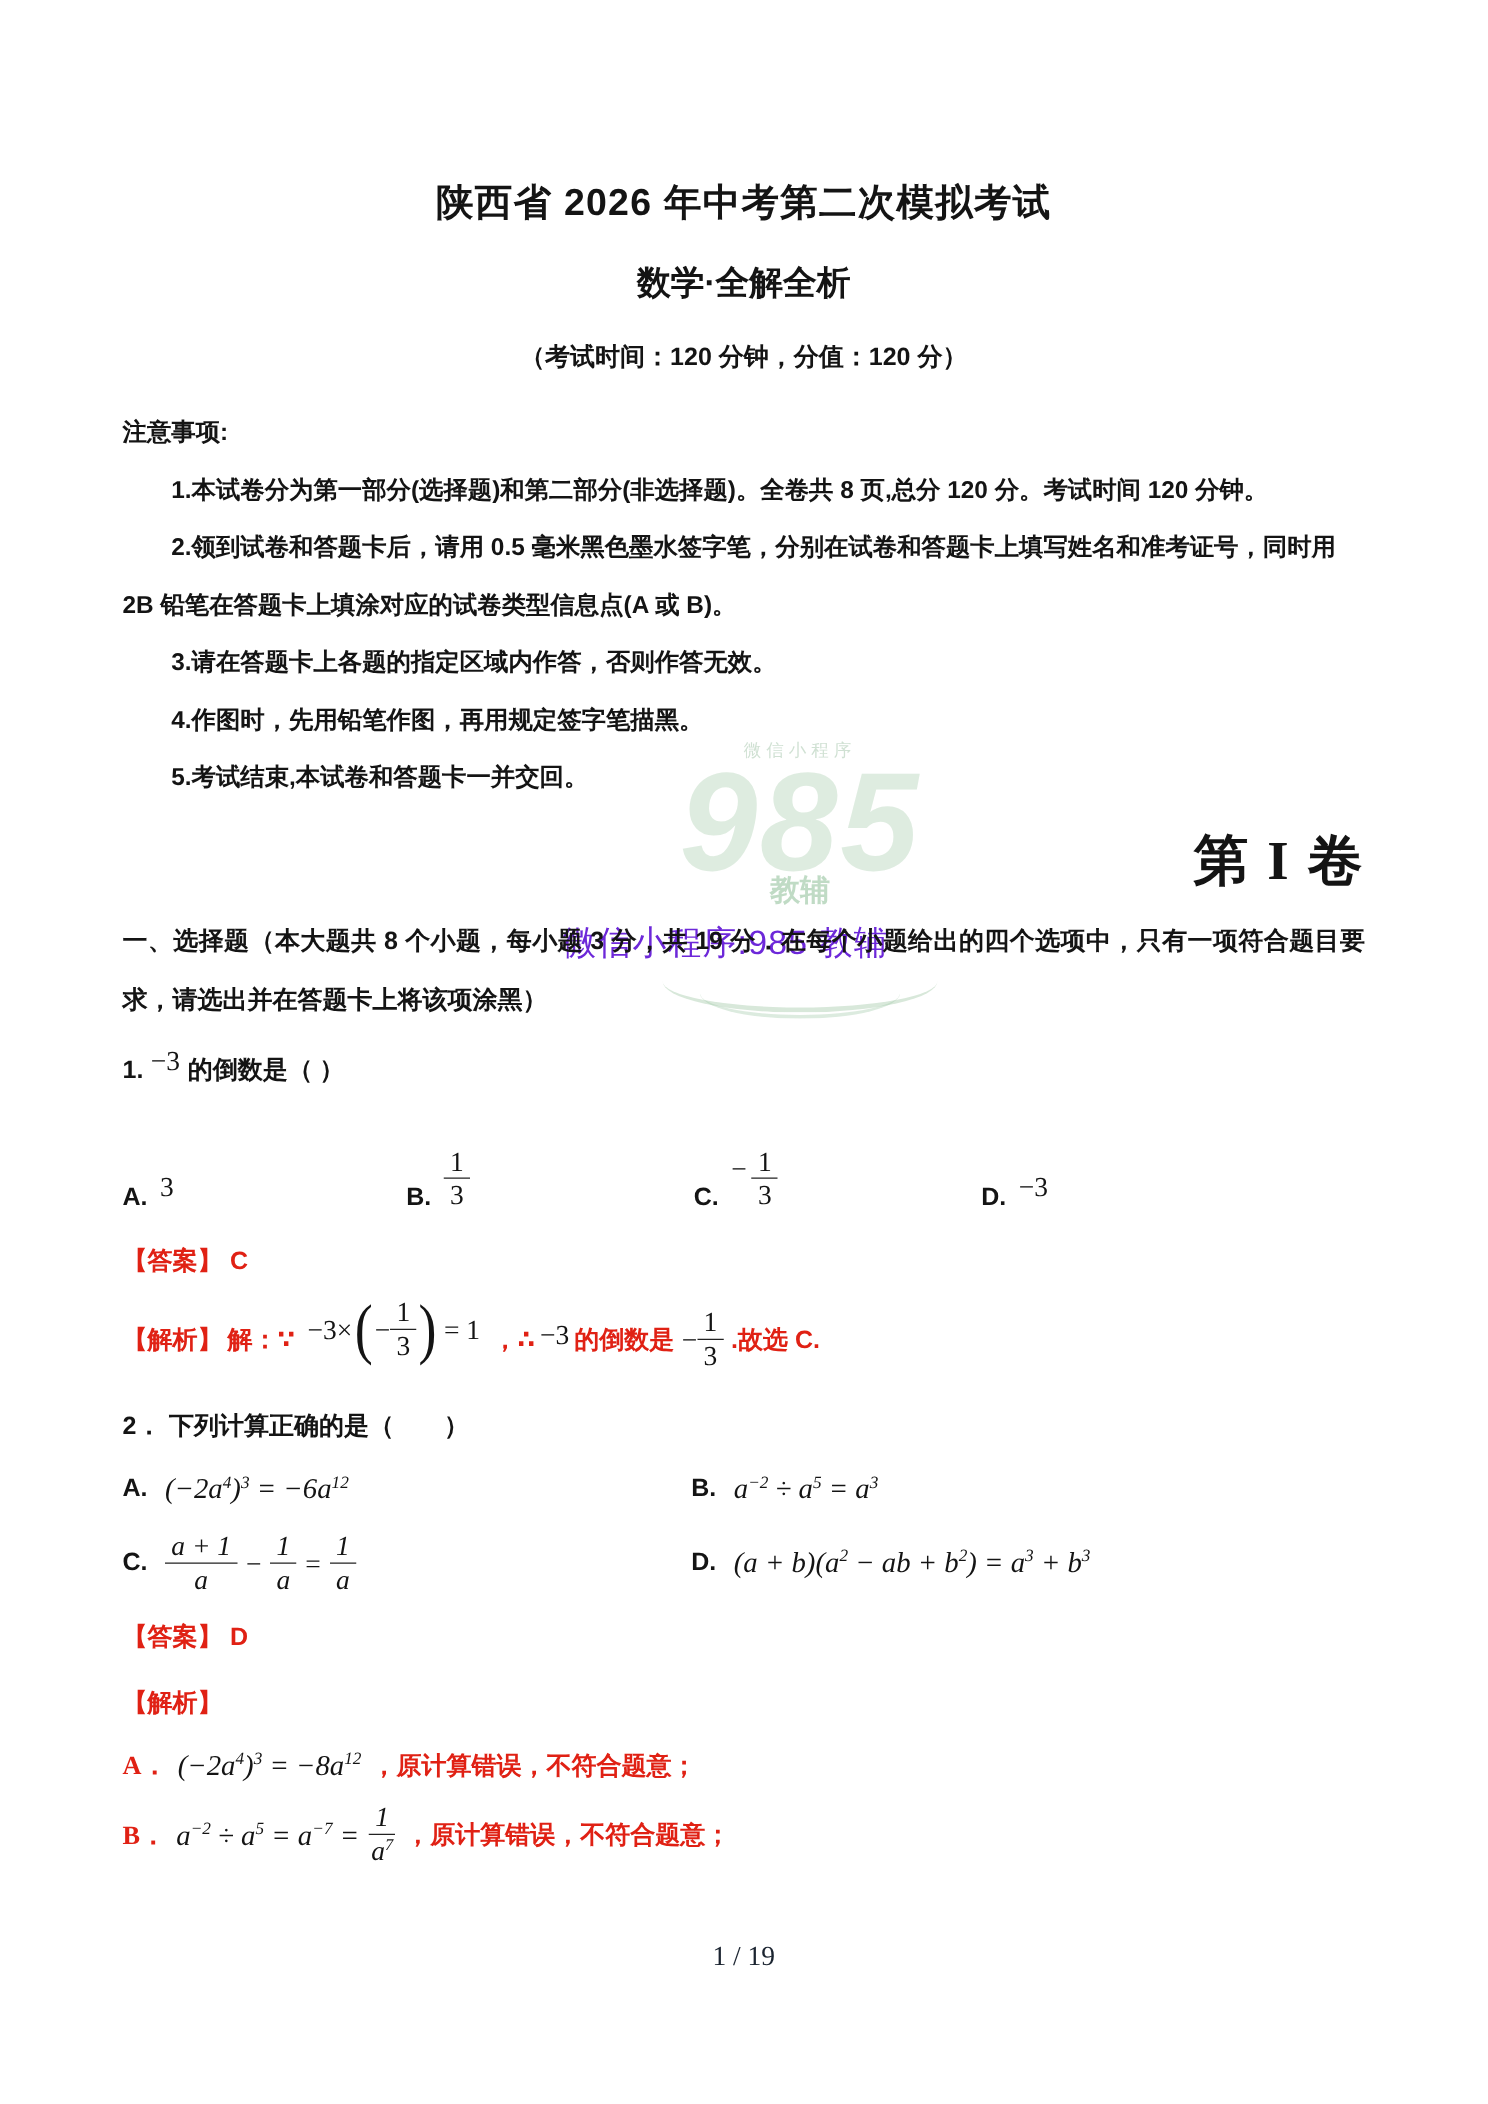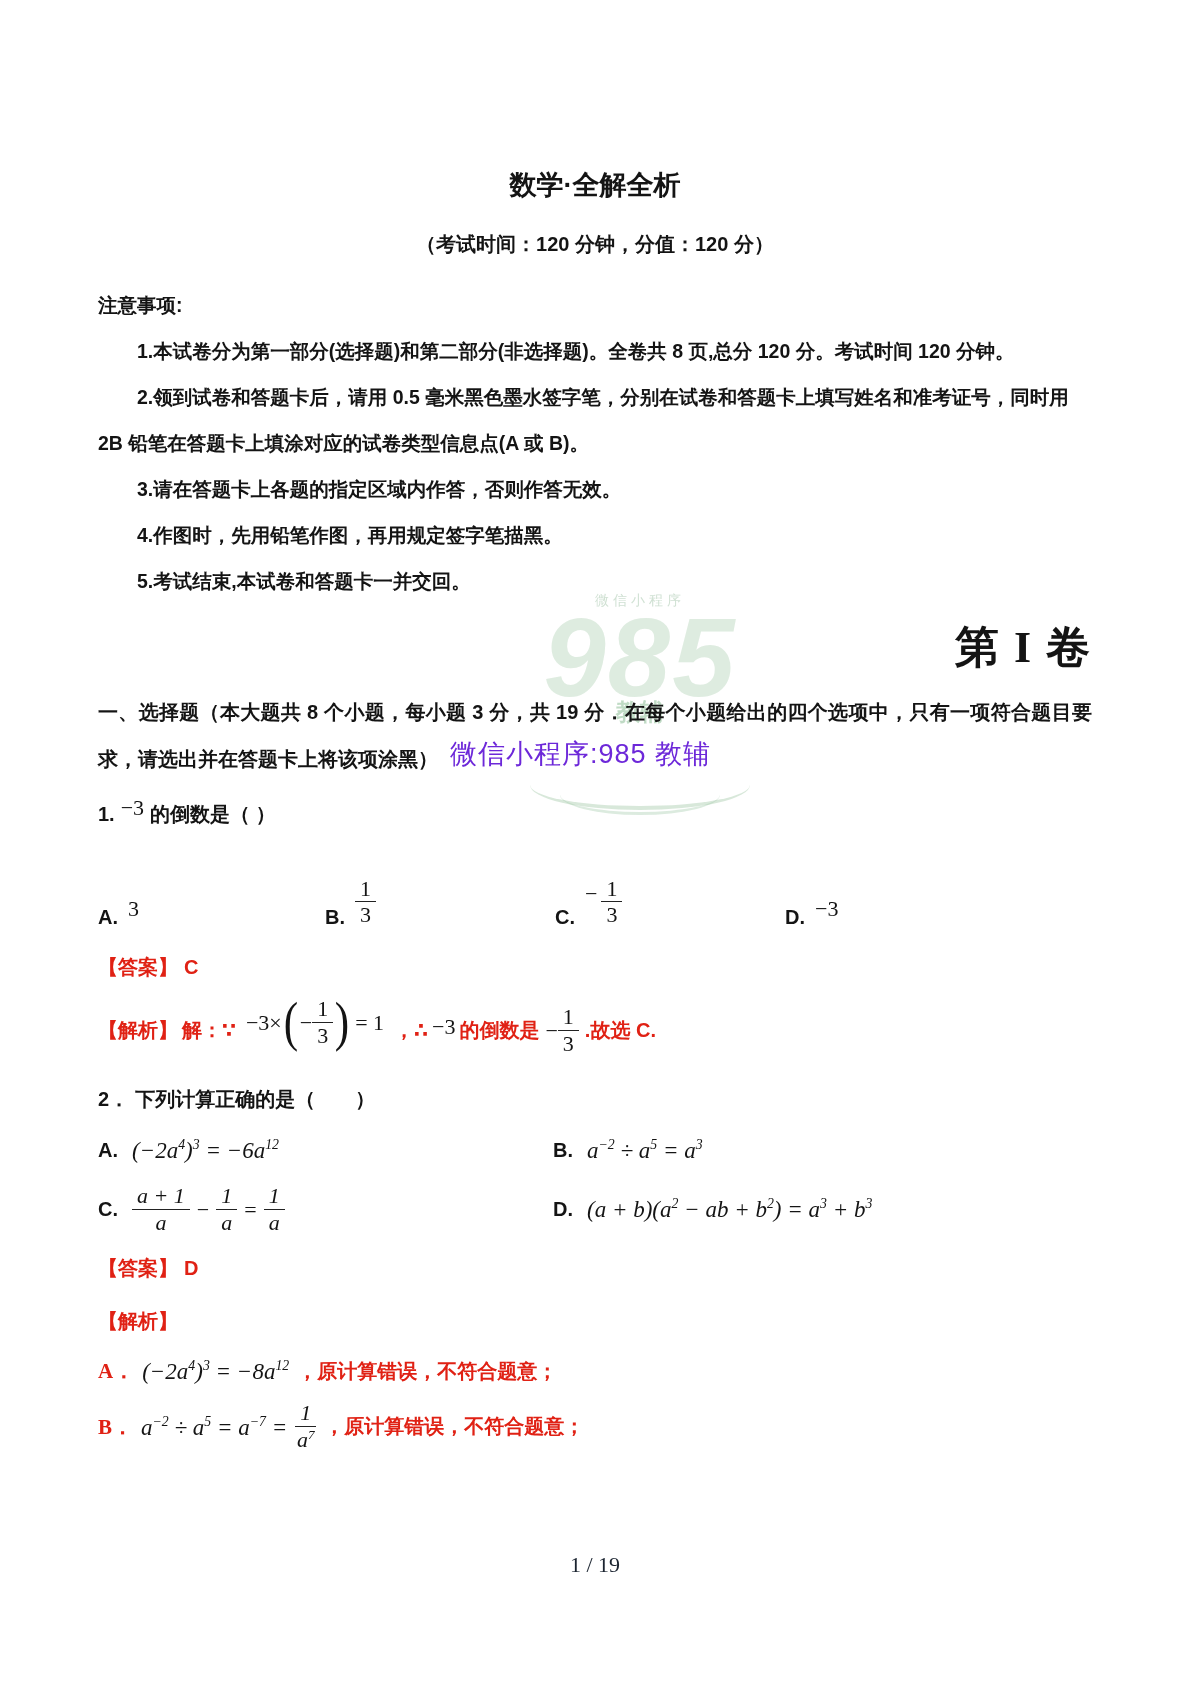--- a/index.html
+++ b/index.html
@@ -68,20 +68,21 @@
   <div class="wm-logo">
     <div class="wm-prog">微信小程序</div>
     <div class="wm-985">985</div>
     <div class="wm-sub">教辅</div>
     <div class="wm-book"></div>
   </div>
   <div class="wm-line">微信小程序:985 教辅</div>
 
   <div class="content">
 
+    <h1 class="title">陕西省 2026 年中考第二次模拟考试</h1>
     <h2 class="subtitle">数学·全解全析</h2>
     <div class="exam-info">（考试时间：120 分钟，分值：120 分）</div>
 
     <div class="notes">
       <p>注意事项:</p>
       <p class="note">1.本试卷分为第一部分(选择题)和第二部分(非选择题)。全卷共 8 页,总分 120 分。考试时间 120 分钟。</p>
       <p class="note">2.领到试卷和答题卡后，请用 0.5 毫米黑色墨水签字笔，分别在试卷和答题卡上填写姓名和准考证号，同时用 2B 铅笔在答题卡上填涂对应的试卷类型信息点(A 或 B)。</p>
       <p class="note">3.请在答题卡上各题的指定区域内作答，否则作答无效。</p>
       <p class="note">4.作图时，先用铅笔作图，再用规定签字笔描黑。</p>
       <p class="note">5.考试结束,本试卷和答题卡一并交回。</p>

